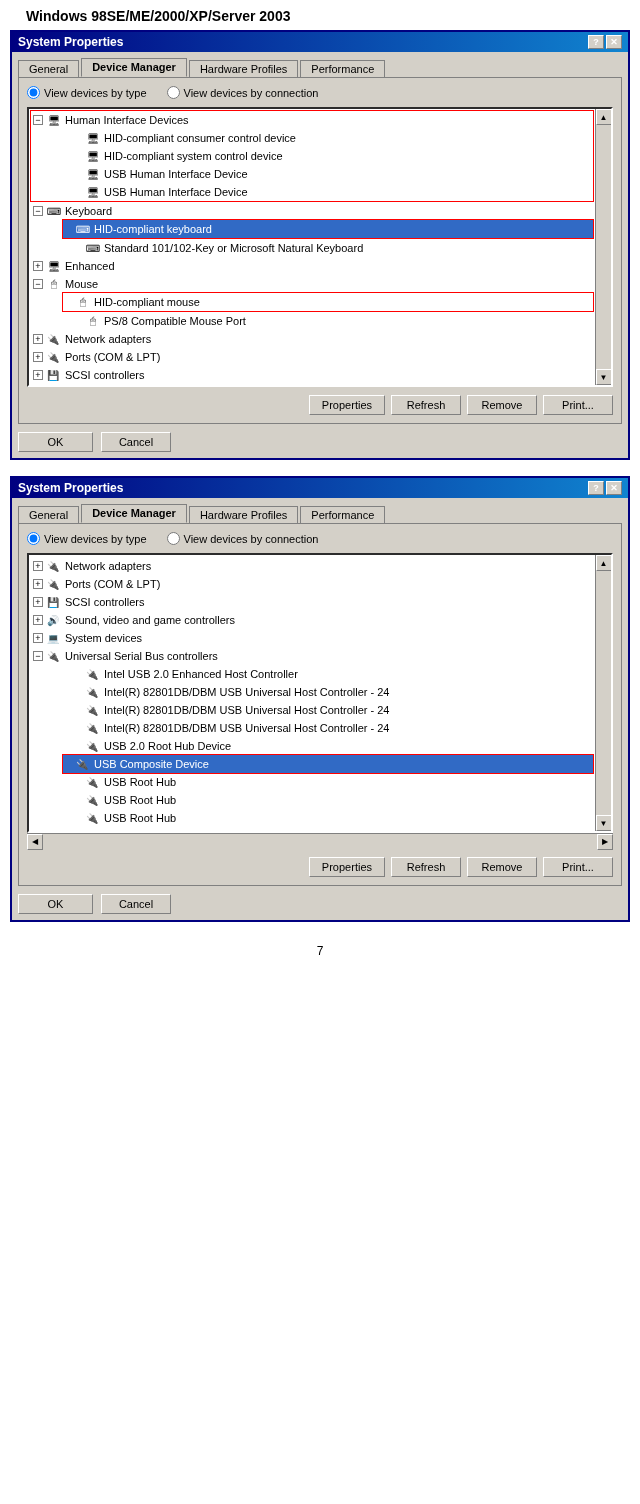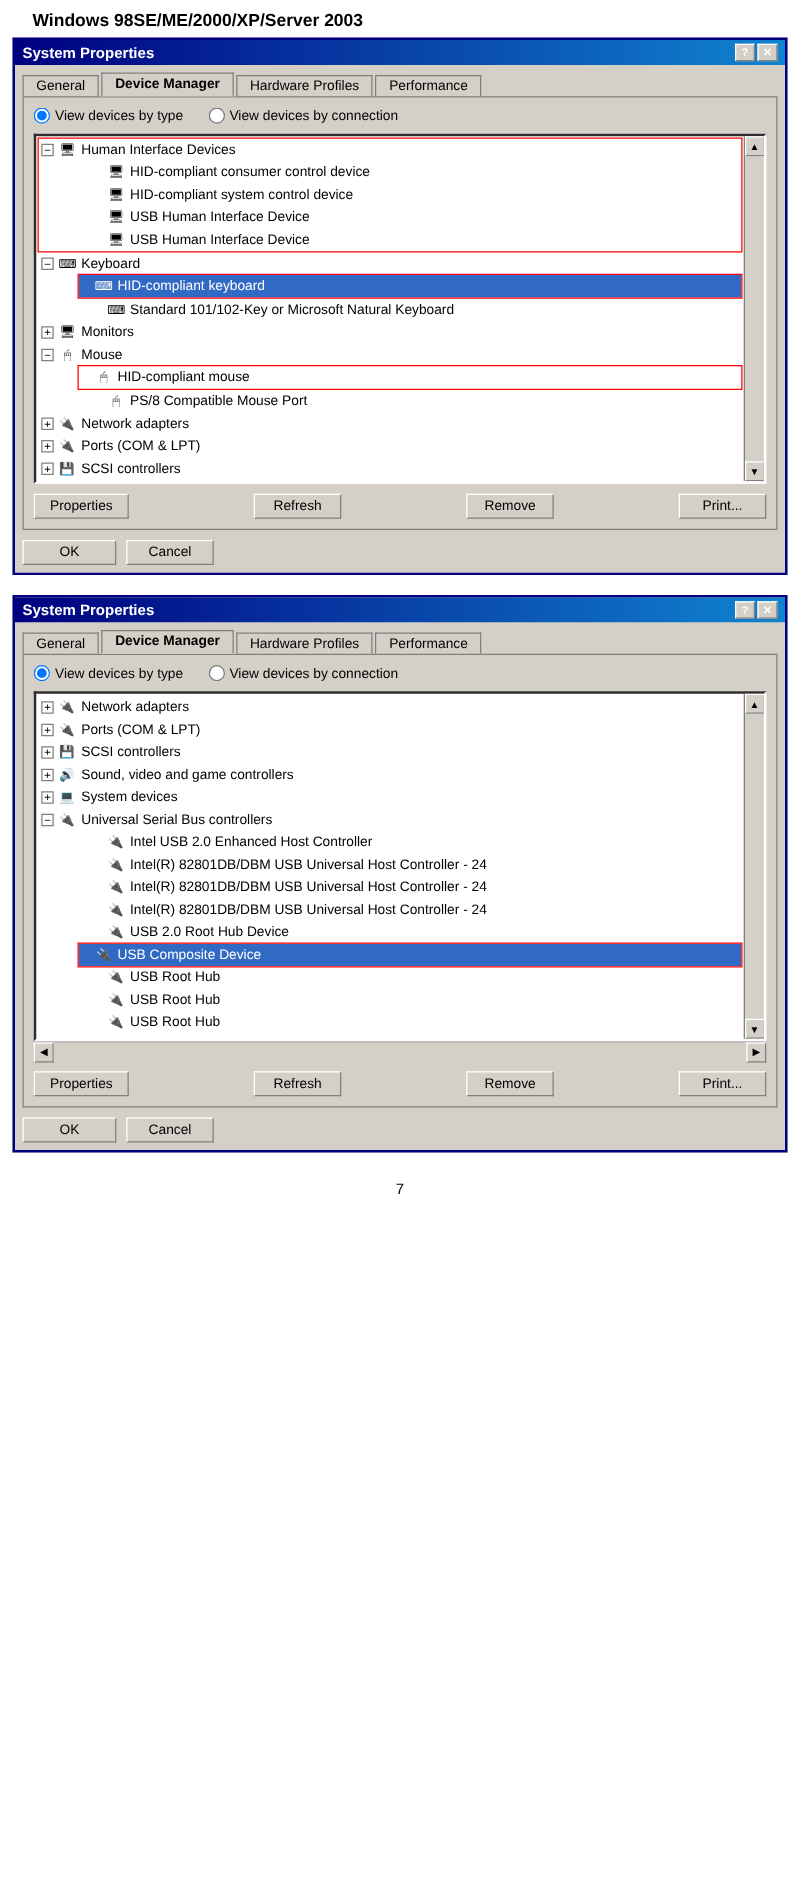--- a/index.html
+++ b/index.html
@@ -173,21 +173,21 @@
       flex-shrink: 0;
       display: inline-flex;
       align-items: center;
       justify-content: center;
       font-size: 10px;
     }
     .bottom-buttons {
       display: flex;
       gap: 6px;
       margin-top: 8px;
-      justify-content: space-between;
+      justify-content: flex-end;
     }
     .btn {
       background: #d4d0c8;
       border: 1px solid;
       border-color: #fff #808080 #808080 #fff;
       padding: 3px 12px;
       font-size: 11px;
       cursor: pointer;
       min-width: 70px;
     }
@@ -313,21 +313,21 @@
           <div class="tree-item tree-indent2">
             <span class="spacer10"></span>
               <span class="spacer10"></span>
             <span class="device-icon">⌨</span>
             <span>Standard 101/102-Key or Microsoft Natural Keyboard</span>
           </div>
 
           <div class="tree-item">
             <span class="expand-icon">+</span>
             <span class="device-icon">🖥</span>
-            <span>Monitors</span>
+            <span>Enhanced</span>
           </div>
 
           <div class="tree-item">
             <span class="expand-icon">−</span>
             <span class="device-icon">🖱</span>
             <span>Mouse</span>
           </div>
 
           <div style="display:flex; align-items:center; margin-left:32px; outline: 1px solid red; margin-bottom:1px;">
             <div class="tree-item" style="flex:1;">

